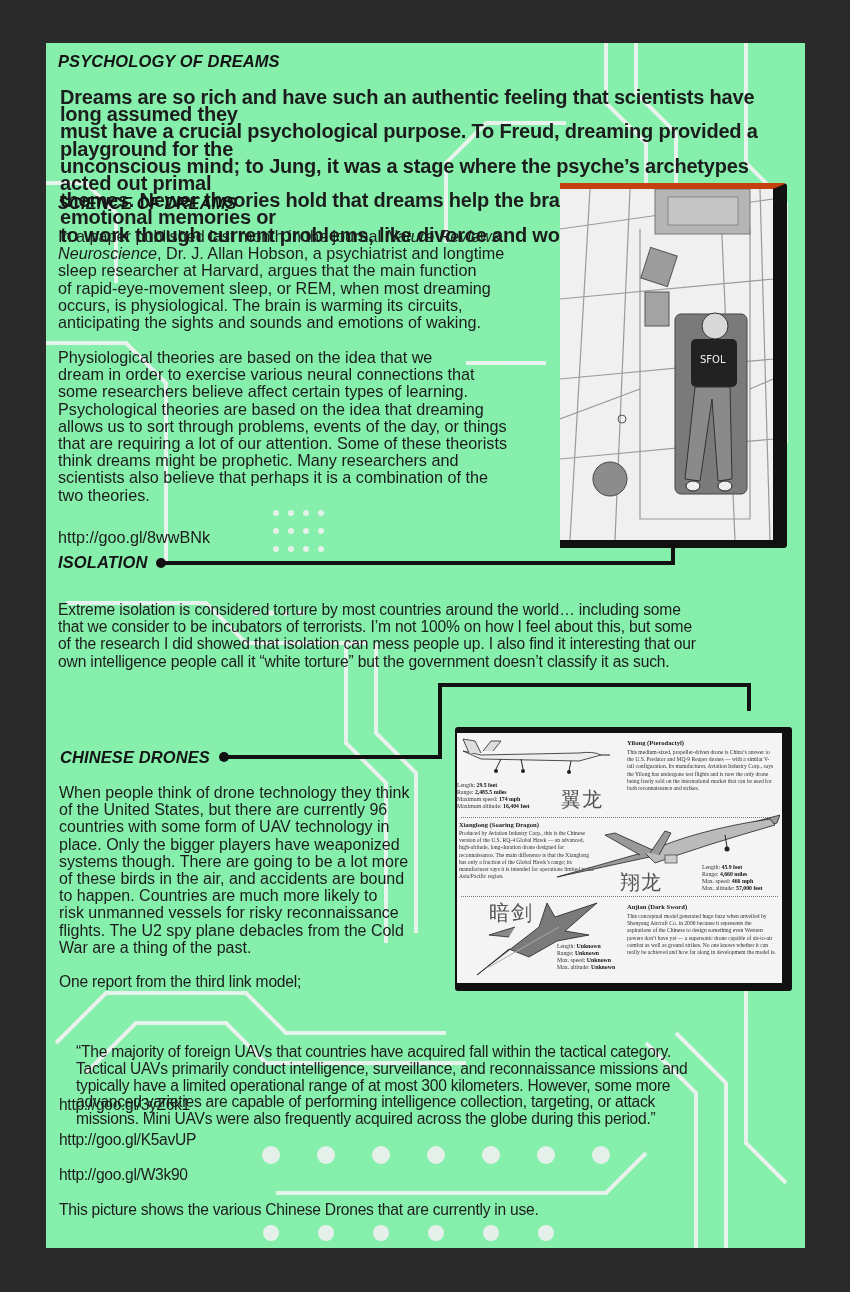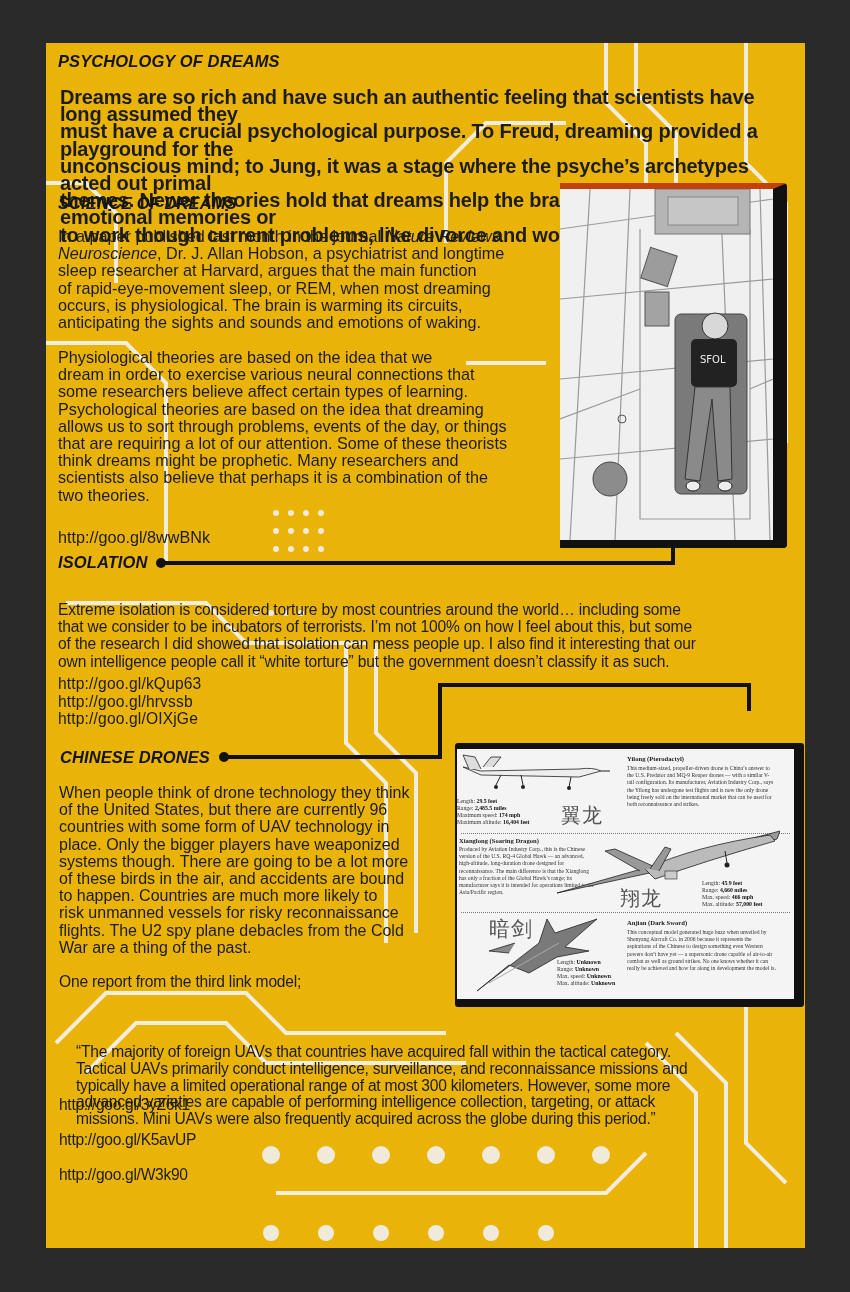--- a/index.html
+++ b/index.html
@@ -5,21 +5,21 @@
     html, body { margin: 0; padding: 0; }
     body {
       width: 850px; height: 1292px;
       background: #2a2a2a;
       position: relative; overflow: hidden;
       font-family: "Liberation Sans", sans-serif;
       color: #1a1a1a;
     }
     .panel {
       position: absolute; left: 46px; top: 43px; width: 759px; height: 1205px;
-      background: #eab308;
+      background: #86efac;
       overflow: hidden;
     }
     .circuit { position: absolute; left: 0; top: 0; width: 759px; height: 1205px; }
     .abs { position: absolute; }
     .heading {
       font-weight: bold; font-style: italic; font-size: 16.5px; letter-spacing: 0.1px;
       color: #141414; white-space: nowrap;
     }
     .body-text { font-size: 16.2px; line-height: 17.2px; color: #1c1c1c; }
     .narrow { font-size: 15.6px; line-height: 17.2px; letter-spacing: 0.15px; }
@@ -29,26 +29,25 @@
 
     .comic {
       position: absolute; left: 514px; top: 140px; width: 213px; height: 351px;
       background: #f2f2f2; border-right: 14px solid #111; border-top: 6px solid #c2410c; border-bottom: 8px solid #111;
       border-radius: 0 4px 4px 0;
     }
     .connector { position: absolute; background: #111; }
     .dot { position: absolute; width: 10px; height: 10px; border-radius: 50%; background: #111; }
 
     .infobox {
-      position: absolute; left: 409px; top: 700px; width: 325px; height: 250px;
+      position: absolute; left: 409px; top: 684px; width: 325px; height: 250px;
       background: #f4f4f4;
       border-top: 6px solid #111; border-right: 10px solid #111; border-bottom: 8px solid #111; border-left: 2px solid #111;
       border-radius: 3px;
       overflow: hidden;
-      padding-left: 12px;
     }
     .ib-title { font-family: "Liberation Serif", serif; font-weight: bold; font-size: 6.6px; color: #222; }
     .ib-text { font-family: "Liberation Serif", serif; font-size: 5.6px; line-height: 7.2px; color: #333; }
     .ib-stats { font-family: "Liberation Serif", serif; font-size: 5.8px; line-height: 7px; color: #333; }
     .ib-stats b { color: #111; }
     .hanzi { font-family: "DejaVu Sans", sans-serif; font-size: 20px; color: #555; letter-spacing: 1px; }
     .dotted { position: absolute; left: 4px; right: 4px; border-top: 1px dotted #777; height: 0; }
   </style>
 </head>
 <body>
@@ -166,25 +165,20 @@
 
   <div class="abs heading" style="left:12px; top:510px;">ISOLATION</div>
   <div class="dot" style="left:110px; top:515px;"></div>
   <div class="connector" style="left:117px; top:518px; width:512px; height:4px;"></div>
   <div class="connector" style="left:625px; top:505px; width:4px; height:17px;"></div>
 
   <p class="abs p body-text narrow" style="left:12px; top:547px; width:745px; letter-spacing:-0.15px;margin-top:11px;">Extreme isolation is considered torture by most countries around the world… including some
 that we consider to be incubators of terrorists. I’m not 100% on how I feel about this, but some
 of the research I did showed that isolation can mess people up. I also find it interesting that our
 own intelligence people call it “white torture” but the government doesn’t classify it as such.</p>
-  <div class="abs body-text narrow" style="left:12px; top:632px; line-height:17.6px;">
-    <a class="link" href="#" style="display:block">http://goo.gl/kQup63</a>
-    <a class="link" href="#" style="display:block">http://goo.gl/hrvssb</a>
-    <a class="link" href="#" style="display:block">http://goo.gl/OIXjGe</a>
-  </div>
 
   <div class="abs heading" style="left:14px; top:705px;">CHINESE DRONES</div>
   <div class="dot" style="left:173px; top:709px;"></div>
   <div class="connector" style="left:180px; top:712px; width:215px; height:4px;"></div>
   <div class="connector" style="left:392px; top:640px; width:4px; height:76px;"></div>
   <div class="connector" style="left:392px; top:640px; width:312px; height:4px;"></div>
   <div class="connector" style="left:701px; top:640px; width:4px; height:28px;"></div>
 
   <p class="abs p body-text" style="left:13px; top:741px; width:395px; font-size:16px;">When people think of drone technology they think
 of the United States, but there are currently 96
@@ -261,13 +255,14 @@
   <p class="abs p body-text narrow" style="left:13px; top:930px; letter-spacing:-0.2px;">One report from the third link model;</p>
   <p class="abs p body-text narrow" style="left:30px; top:1001px; width:725px; letter-spacing:-0.25px; line-height:16.8px;">“The majority of foreign UAVs that countries have acquired fall within the tactical category.
 Tactical UAVs primarily conduct intelligence, surveillance, and reconnaissance missions and
 typically have a limited operational range of at most 300 kilometers. However, some more
 advanced varieties are capable of performing intelligence collection, targeting, or attack
 missions. Mini UAVs were also frequently acquired across the globe during this period.”</p>
 
   <a class="abs link body-text narrow" style="left:13px; top:1053px; letter-spacing:-0.3px;" href="#">http://goo.gl/3yZ6k1</a>
   <a class="abs link body-text narrow" style="left:13px; top:1088px; letter-spacing:-0.3px;" href="#">http://goo.gl/K5avUP</a>
   <a class="abs link body-text narrow" style="left:13px; top:1123px; letter-spacing:-0.3px;" href="#">http://goo.gl/W3k90</a>
+  <p class="abs p body-text narrow" style="left:13px; top:1158px; letter-spacing:-0.25px;">This picture shows the various Chinese Drones that are currently in use.</p>
 </div>
 
 </body></html>

